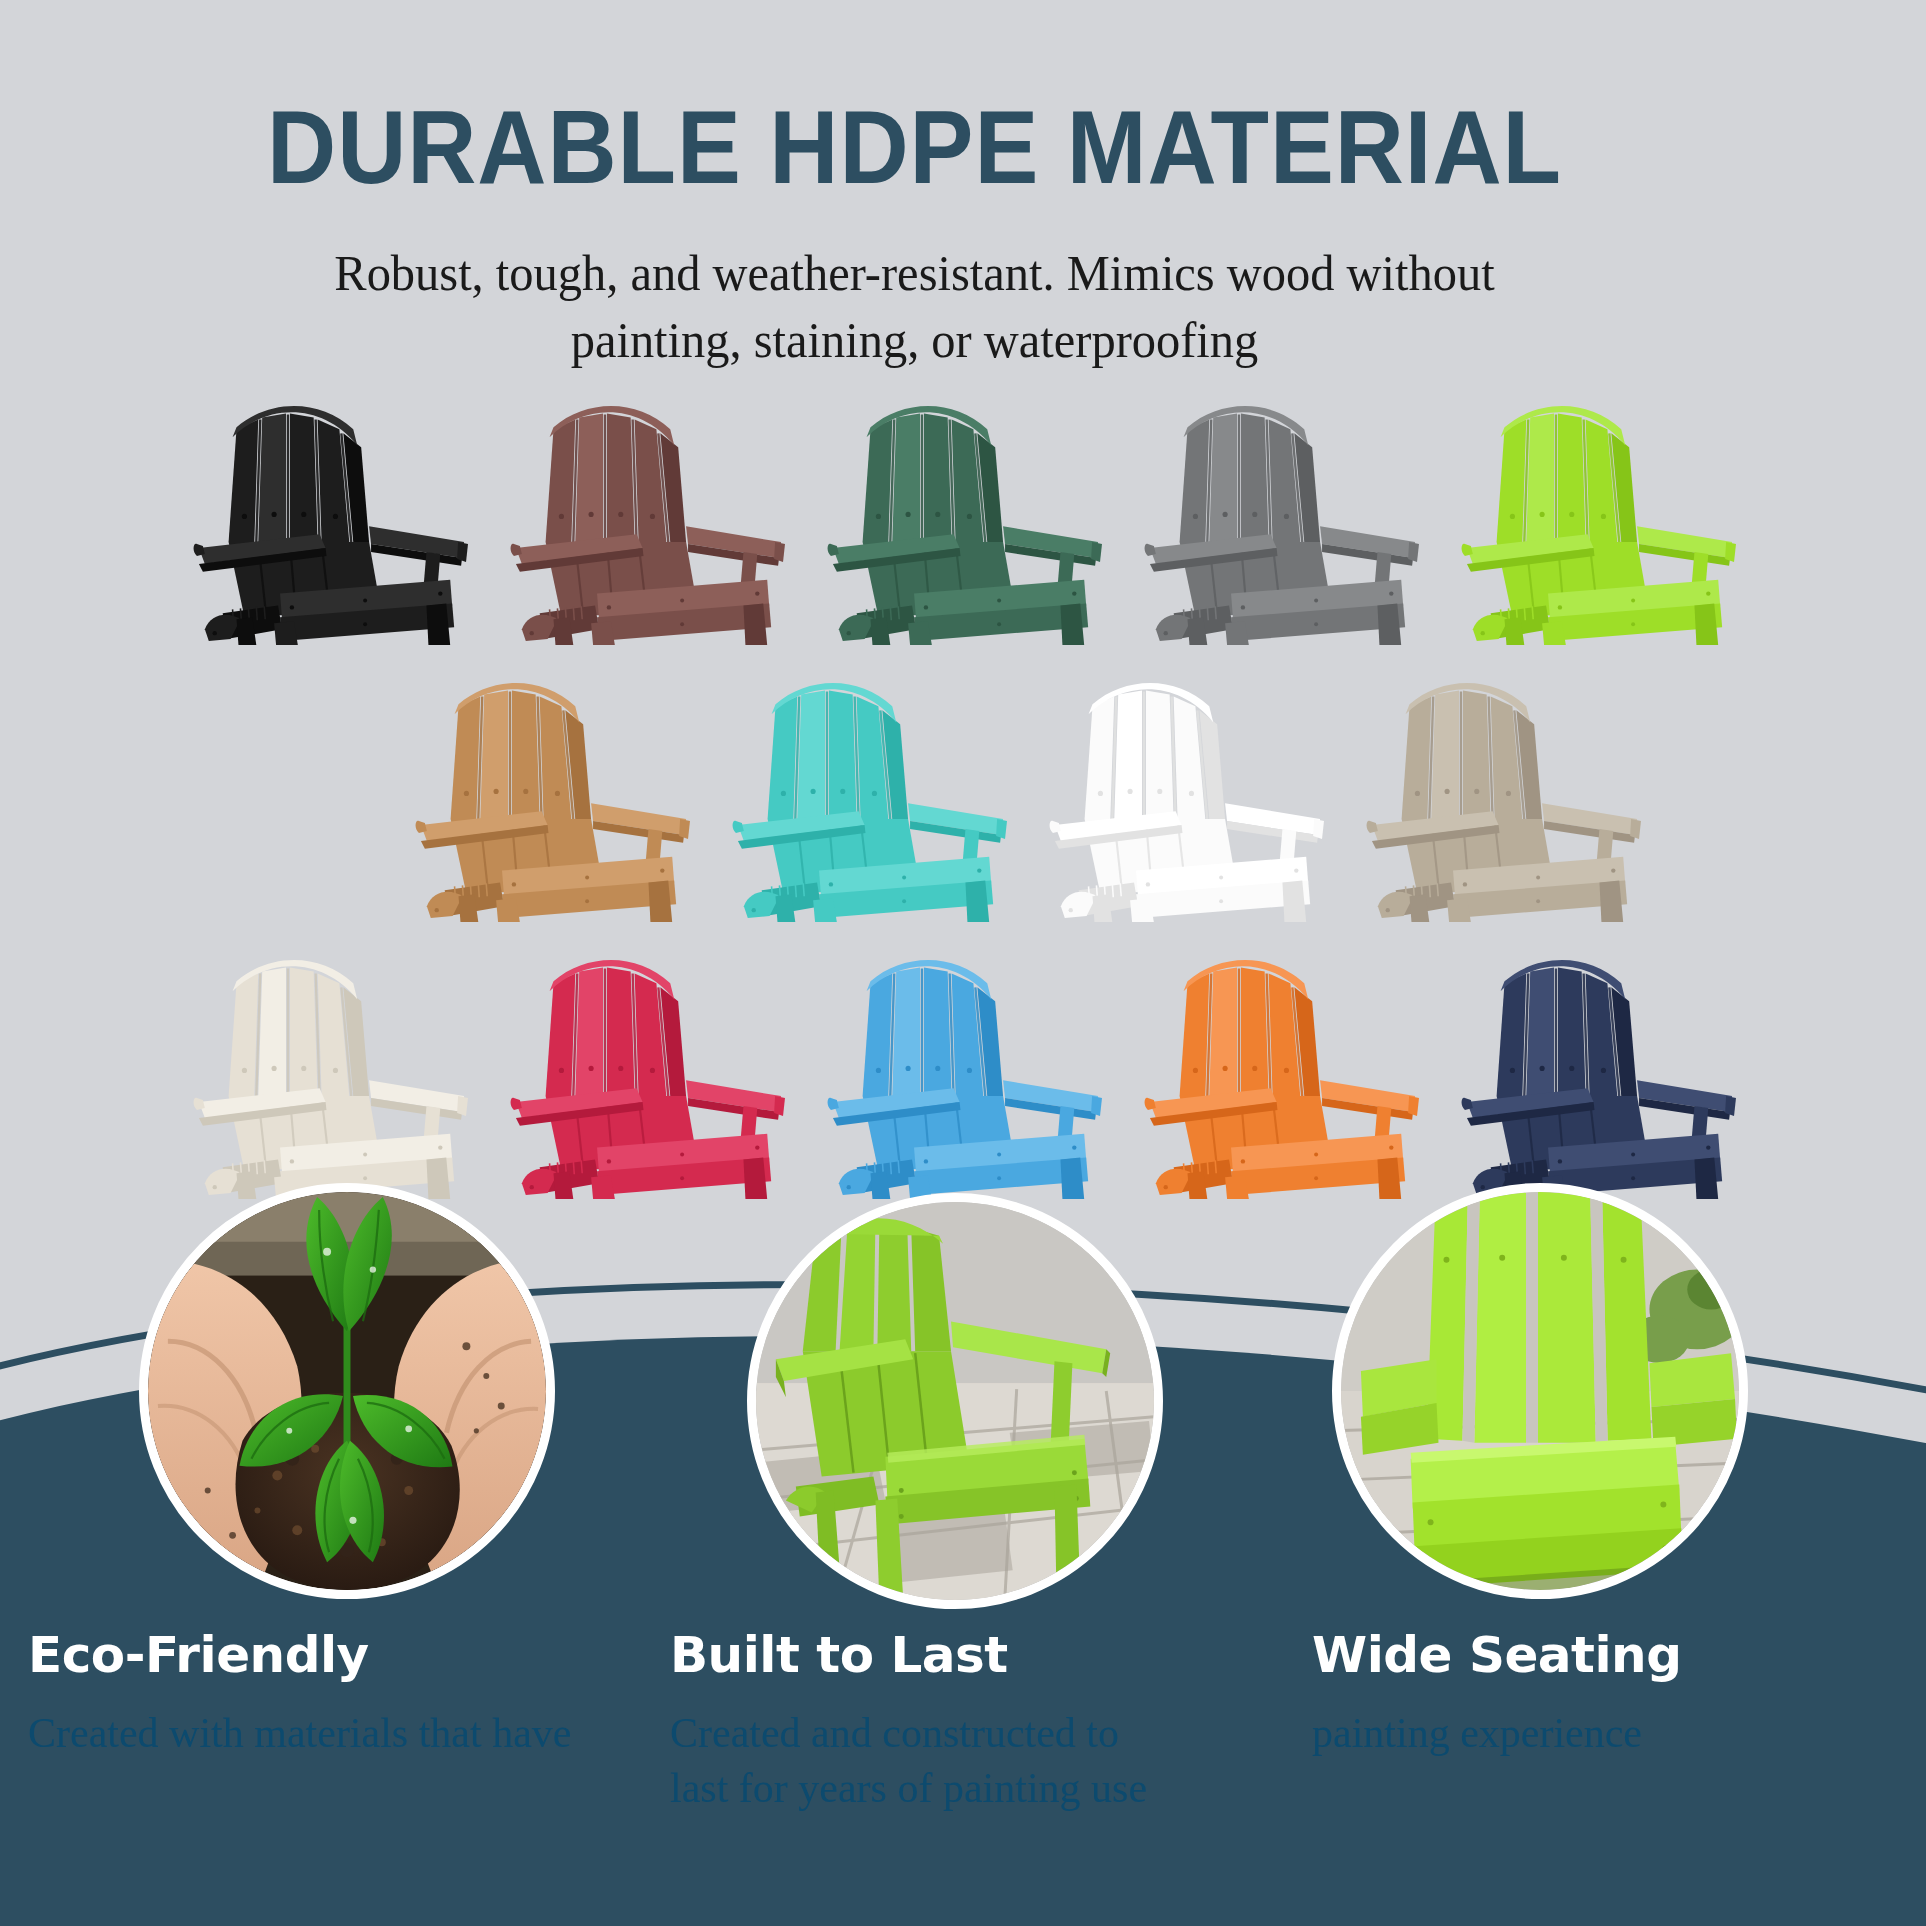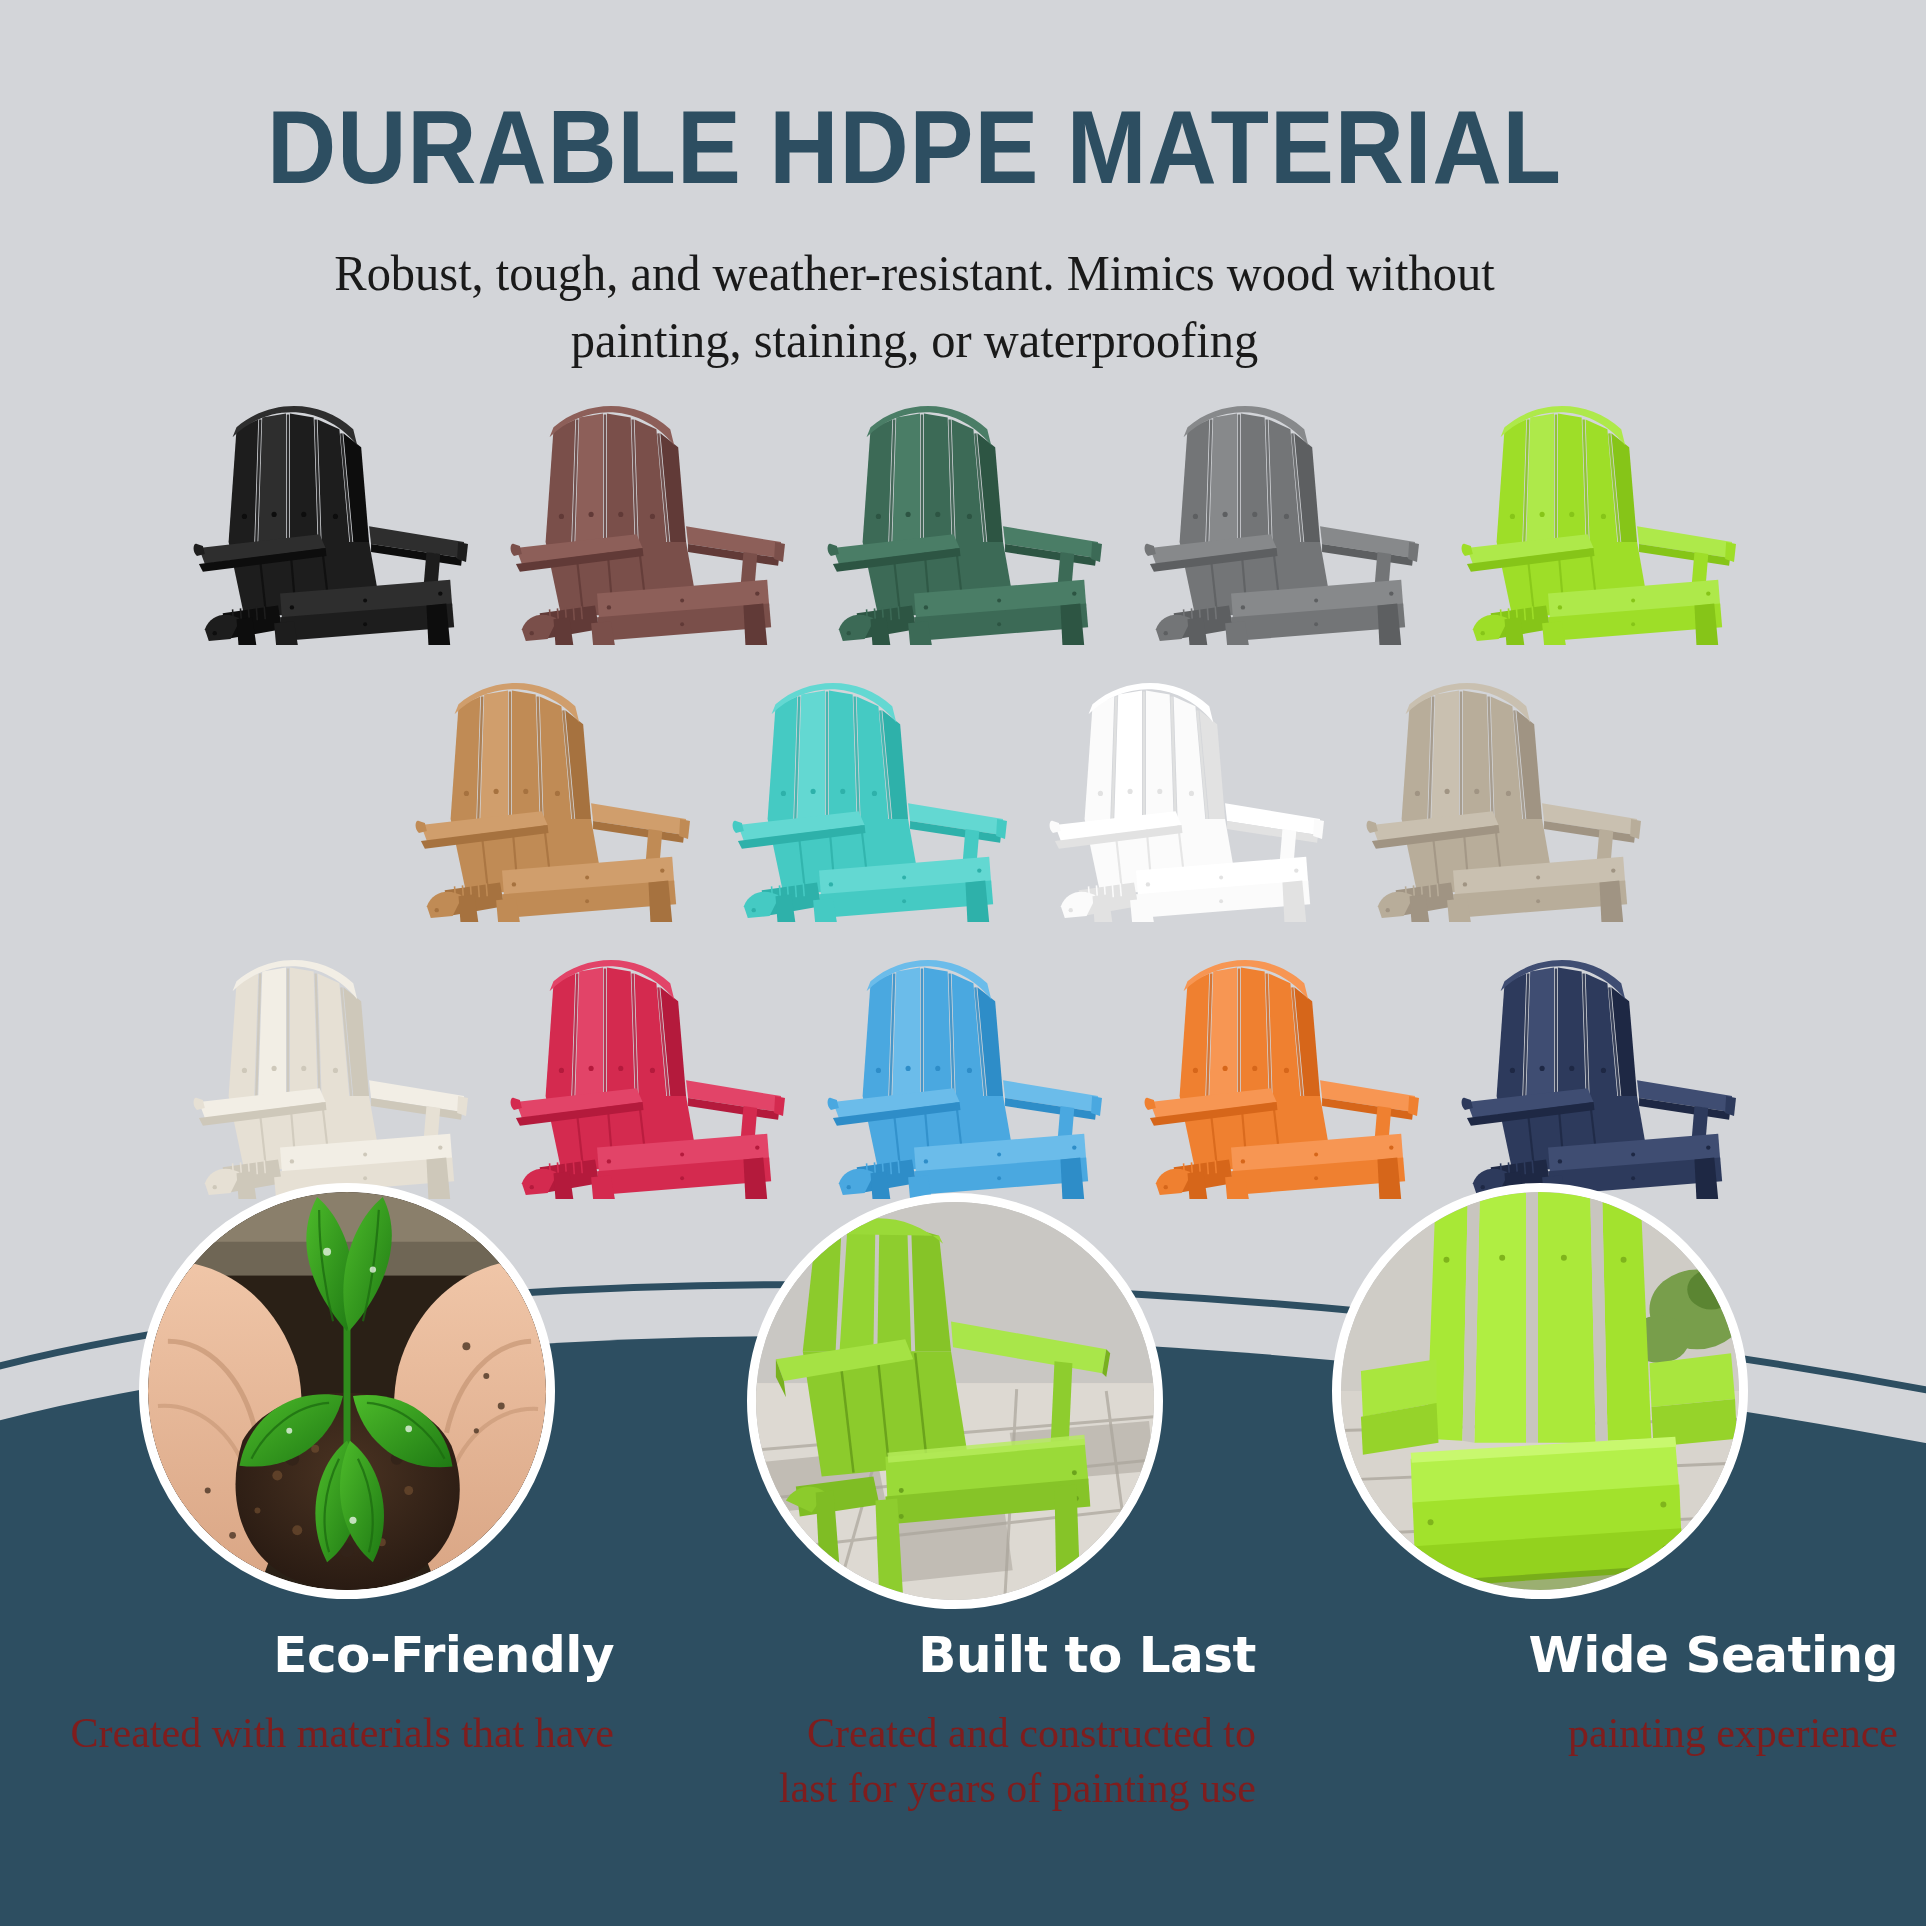--- a/index.html
+++ b/index.html
@@ -57,33 +57,33 @@
     overflow:hidden;
     background:#c8c8c8;
   }
   .c1{left:139px;top:-84px;}
   .c2{left:747px;top:-74px;}
   .c3{left:1332px;top:-84px;}
   .circle-inner{position:absolute;inset:0;}
 
   
   .features{position:absolute;left:0;top:1626px;width:1927px;display:flex;}
-  .feature{width:642px;text-align:right;padding:0 28px;}
+  .feature{width:642px;text-align:left;padding:0 28px;}
   .feat-title{
     font-family:"DejaVu Sans",sans-serif;
     font-weight:bold;
     font-size:50px;
     color:#ffffff;
     letter-spacing:-0.5px;
     margin-bottom:22px;
   }
   .feat-desc{
     font-family:"Liberation Serif",serif;
     font-size:42px;
-    color:#7f1d1d;
+    color:#0c4a6e;
     line-height:1.3;
   }
 </style>
 </head>
 <body>
 
 <div id="page">
 
   <div class="header">
     <div class="title">DURABLE HDPE MATERIAL</div>

